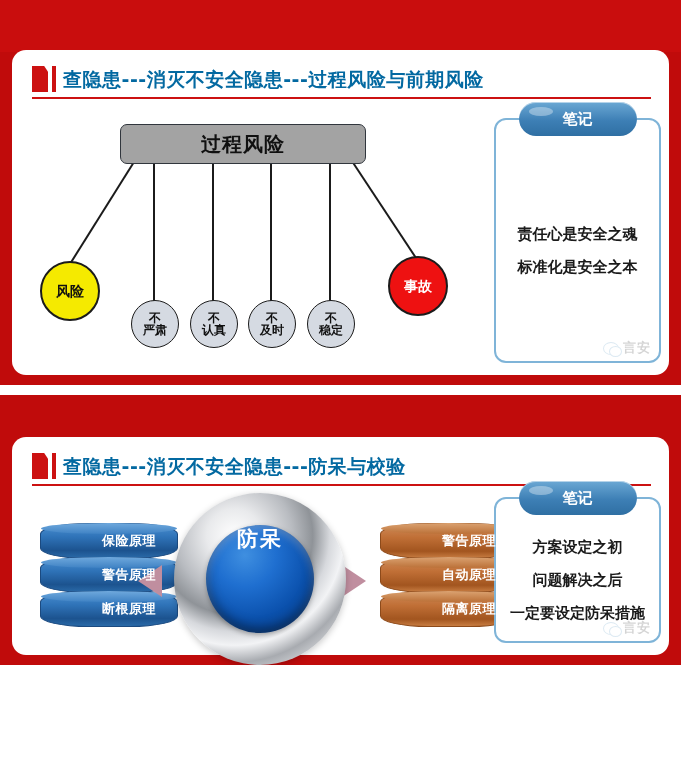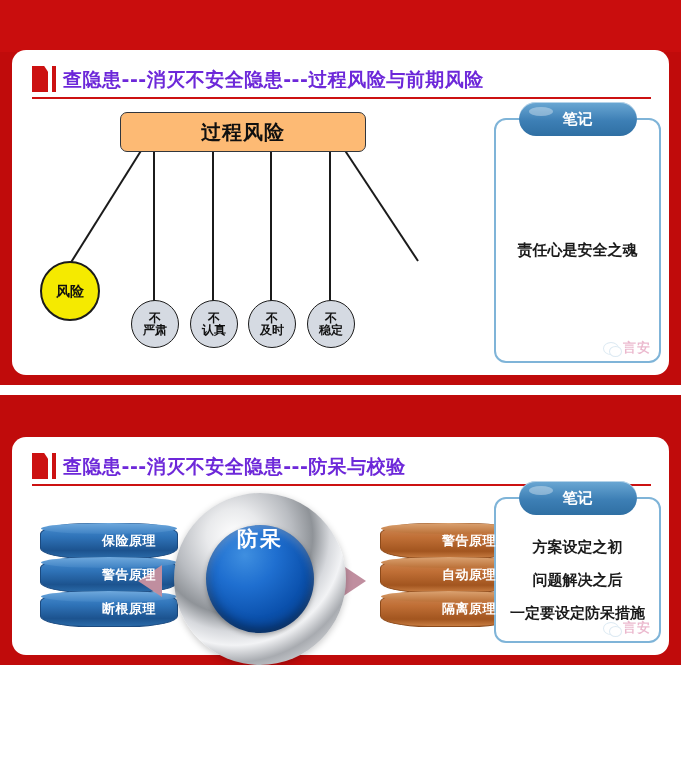--- a/index.html
+++ b/index.html
@@ -39,21 +39,21 @@
   }
   .title-flag{
     width:16px;height:26px;flex:0 0 auto;margin-right:4px;
     background:#cc1111;
     clip-path:polygon(0 0,76% 0,100% 22%,100% 100%,0 100%);
   }
   .title-bar{
     width:4px;height:26px;flex:0 0 auto;margin-right:7px;background:#cc1111;
   }
   .title-text{
-    font-size:19px;font-weight:bold;color:#6d28d9;letter-spacing:.5px;
+    font-size:19px;font-weight:bold;color:#0369a1;letter-spacing:.5px;
     white-space:nowrap;line-height:26px;
   }
   .title-rule{
     position:absolute;left:20px;right:18px;top:47px;height:2px;
     background:#cc1111;
   }
 
   
   .notes{
     position:absolute;
@@ -89,28 +89,28 @@
   }
   .wm-bubble{position:relative;width:17px;height:13px;}
   .wm-bubble::before{
     content:"";position:absolute;left:0;top:0;width:14px;height:11px;
     border:1.4px solid #8fb9d6;border-radius:50%;
   }
   .wm-bubble::after{
     content:"";position:absolute;left:6px;top:4px;width:11px;height:9px;
     border:1.4px solid #8fb9d6;border-radius:50%;background:#fff;
   }
-  .wm-text{font-size:13px;color:#be185d;font-weight:bold;letter-spacing:1px;}
+  .wm-text{font-size:13px;color:#737373;font-weight:bold;letter-spacing:1px;}
 
   
   .d1{position:absolute;left:14px;top:56px;width:440px;height:250px;}
   .d1 svg{position:absolute;left:0;top:0;}
   .topbox{
-    position:absolute;left:94px;top:6px;width:244px;height:38px;
-    background:#fdba74;border:1.6px solid #31363d;border-radius:7px;
+    position:absolute;left:94px;top:18px;width:244px;height:38px;
+    background:#a3a3a3;border:1.6px solid #31363d;border-radius:7px;
     display:flex;align-items:center;justify-content:center;
     font-size:20px;font-weight:bold;color:#101010;letter-spacing:1px;
   }
   .node{
     position:absolute;border-radius:50%;
     display:flex;flex-direction:column;align-items:center;justify-content:center;
     font-weight:bold;line-height:1.02;
   }
   .node-risk{
     left:14px;top:155px;width:56px;height:56px;
@@ -229,20 +229,23 @@
           <line x1="304" y1="40" x2="304" y2="196" stroke="#1b1b1b" stroke-width="2"></line>
           <line x1="316" y1="40" x2="392" y2="155" stroke="#1b1b1b" stroke-width="2"></line>
         </svg>
 
         <div class="topbox">过程风险</div>
 
         <div class="node node-risk">
           <span>风险</span>
         </div>
 
+        <div class="node node-acc">
+          <span>事故</span>
+        </div>
 
         <div class="node node-small n1">
           <span>不</span>
           <span>严肃</span>
         </div>
         <div class="node node-small n2">
           <span>不</span>
           <span>认真</span>
         </div>
         <div class="node node-small n3">
@@ -252,20 +255,21 @@
         <div class="node node-small n4">
           <span>不</span>
           <span>稳定</span>
         </div>
       </div>
 
       <div class="notes" style="left:482px;right:8px;top:68px;bottom:12px;">
         <div class="notes-tab">笔记</div>
         <div class="notes-body">
           <div class="notes-line">责任心是安全之魂</div>
+          <div class="notes-line">标准化是安全之本</div>
         </div>
         <div class="wm">
           <span class="wm-bubble"></span>
           <span class="wm-text">言安</span>
         </div>
       </div>
 
     </div>
   </section>
 

